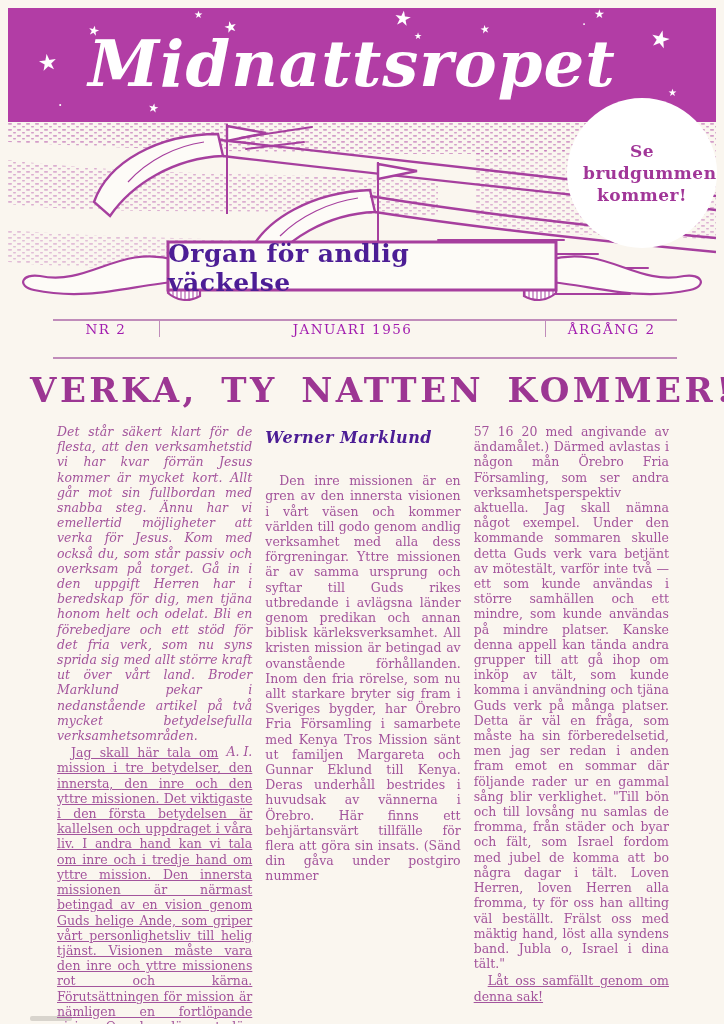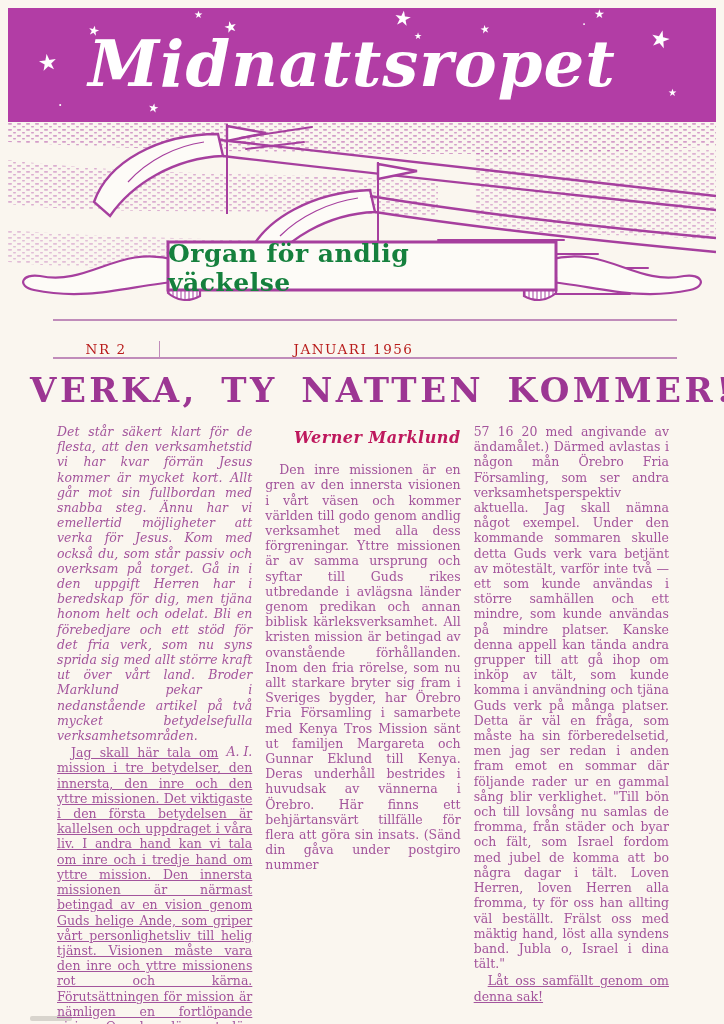--- a/index.html
+++ b/index.html
@@ -28,28 +28,28 @@
   }
   .moon-text{
     width:118px; font-weight:bold; font-size:17px; line-height:1.3;
     color:#a13698; letter-spacing:.5px;
   }
   
   .ribbon-layer{ position:absolute; left:8px; top:238px; width:708px; height:76px; z-index:4; }
   .ribbon-text{
     position:absolute; left:168px; top:242px; width:372px; height:51px; z-index:5;
     display:flex; align-items:center; justify-content:center;
-    font-weight:bold; font-size:25px; color:#15803d; letter-spacing:.5px;
+    font-weight:bold; font-size:25px; color:#4c1d95; letter-spacing:.5px;
   }
   
   .issue-bar{
     position:absolute; left:53px; top:319px; width:624px; height:36px; z-index:2;
     border-top:2px solid #c08cba; border-bottom:2px solid #c08cba;
-    display:flex; align-items:flex-end;
-    color:#b91c1c; font-size:13.5px; letter-spacing:1.5px;
+    display:flex; align-items:flex-start;
+    color:#a21caf; font-size:13.5px; letter-spacing:1.5px;
   }
   .issue-cell{ display:flex; align-items:center; justify-content:center; }
   .issue-nr{ width:17%; border-right:1.5px solid #c08cba; }
   .issue-date{ width:62%; }
   .issue-argang{ width:21%; border-left:1.5px solid #c08cba; }
   
   .headline{
     position:absolute; left:30px; right:30px; top:370px; z-index:2;
     text-align:center; font-weight:bold; font-size:34px; color:#9c3693;
     letter-spacing:3.5px; word-spacing:8px; white-space:nowrap;
@@ -59,22 +59,22 @@
     display:flex; gap:13px;
     color:#a3549c; font-size:12.5px; line-height:15.2px; text-align:justify;
   }
   .col{ width:196px; }
   .body-p{ margin:0; }
   .body-p + .body-p{ margin-top:2px;text-decoration:underline; }
   .indent{ text-indent:14px; }
   .italic{ font-style:italic; }
   .sig{ float:right; padding-left:8px;margin-top:16px; }
   .byline{
-    text-align:right; font-weight:bold; font-style:italic; font-size:16px;
-    letter-spacing:.5px; margin:6px 0 17px 0; color:#be185d;
+    text-align:left; font-weight:bold; font-style:italic; font-size:16px;
+    letter-spacing:.5px; margin:6px 0 28px 0; color:#4c1d95;
   }
   .last-p{ margin-top:9px; }
   .scan-artifact{
     position:absolute; left:30px; top:1016px; width:42px; height:5px;
     background:#d8d4cd; border-radius:2px; z-index:1;
   }
 </style>
 </head>
 <body>
 
@@ -138,35 +138,39 @@
       <line x1="232" y1="16" x2="304" y2="5"></line>
       <line x1="238" y1="27" x2="296" y2="20"></line>
       <line x1="430" y1="118" x2="556" y2="118"></line>
       <line x1="470" y1="132" x2="590" y2="132"></line>
       <line x1="500" y1="146" x2="640" y2="146"></line>
       <line x1="446" y1="160" x2="546" y2="160"></line>
       <line x1="520" y1="172" x2="622" y2="172"></line>
     </g>
   </svg>
 
+  <div class="moon">
+    <div class="moon-text">Se brudgummen kommer!</div>
+  </div>
 
   <svg class="ribbon-layer" viewBox="0 0 708 76" aria-hidden="true">
     <g stroke="#a63f9e" stroke-width="2.2" fill="#fdfbf7">
       <path d="M168,22 C110,6 82,48 32,38 C14,35 8,48 26,52 C82,64 128,46 168,44 Z"></path>
       <path d="M540,22 C598,6 626,48 676,38 C694,35 700,48 682,52 C626,64 580,46 540,44 Z"></path>
       <path d="M160,40 h32 v18 c-12,7 -24,4 -32,-3 z" fill="url(#hatch)"></path>
       <path d="M548,40 h-32 v18 c12,7 24,4 32,-3 z" fill="url(#hatch)"></path>
       <rect x="160" y="4" width="388" height="48" stroke-width="3" fill="#fdfbf7"></rect>
     </g>
   </svg>
   <div class="ribbon-text">Organ för andlig väckelse</div>
 
   <div class="issue-bar">
     <div class="issue-cell issue-nr">NR 2</div>
     <div class="issue-cell issue-date">JANUARI 1956</div>
+    <div class="issue-cell issue-argang">ÅRGÅNG 2</div>
   </div>
 
   <div class="headline">VERKA, TY NATTEN KOMMER!</div>
 
   <div class="columns">
     <div class="col">
       <p class="body-p italic"><span>Det står säkert klart för de flesta, att den verksamhetstid vi har kvar förrän Jesus kommer är mycket kort. Allt går mot sin fullbordan med snabba steg. Ännu har vi emellertid möjligheter att verka för Jesus. Kom med också du, som står passiv och overksam på torget. Gå in i den uppgift Herren har i beredskap för dig, men tjäna honom helt och odelat. Bli en förebedjare och ett stöd för det fria verk, som nu syns sprida sig med allt större kraft ut över vårt land. Broder Marklund pekar i nedanstående artikel på två mycket betydelsefulla verksamhetsområden.</span><span class="sig">A. I.</span></p>
       <p class="body-p indent">Jag skall här tala om mission i tre betydelser, den innersta, den inre och den yttre missionen. Det viktigaste i den första betydelsen är kallelsen och uppdraget i våra liv. I andra hand kan vi tala om inre och i tredje hand om yttre mission. Den innersta missionen är närmast betingad av en vision genom Guds helige Ande, som griper vårt personlighetsliv till helig tjänst. Visionen måste vara den inre och yttre missionens rot och kärna. Förutsättningen för mission är nämligen en fortlöpande vision. Om den däremot dör, så är det även snart slut med missionen.</p>
     </div>
     <div class="col">

